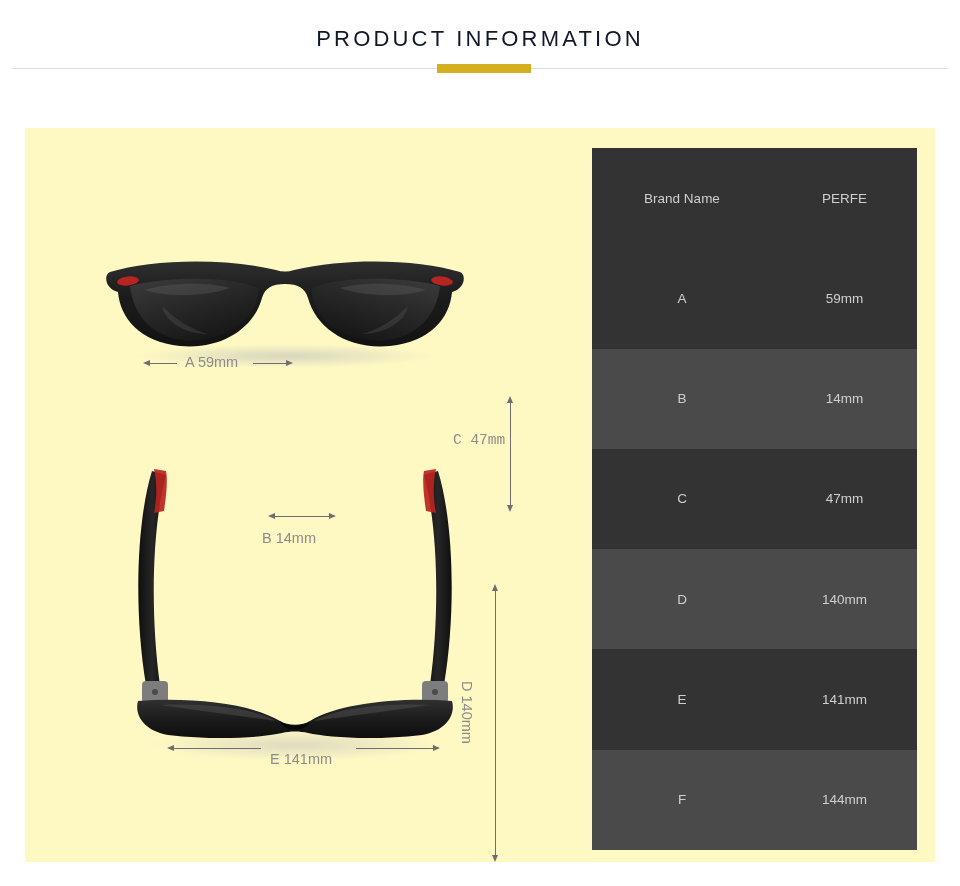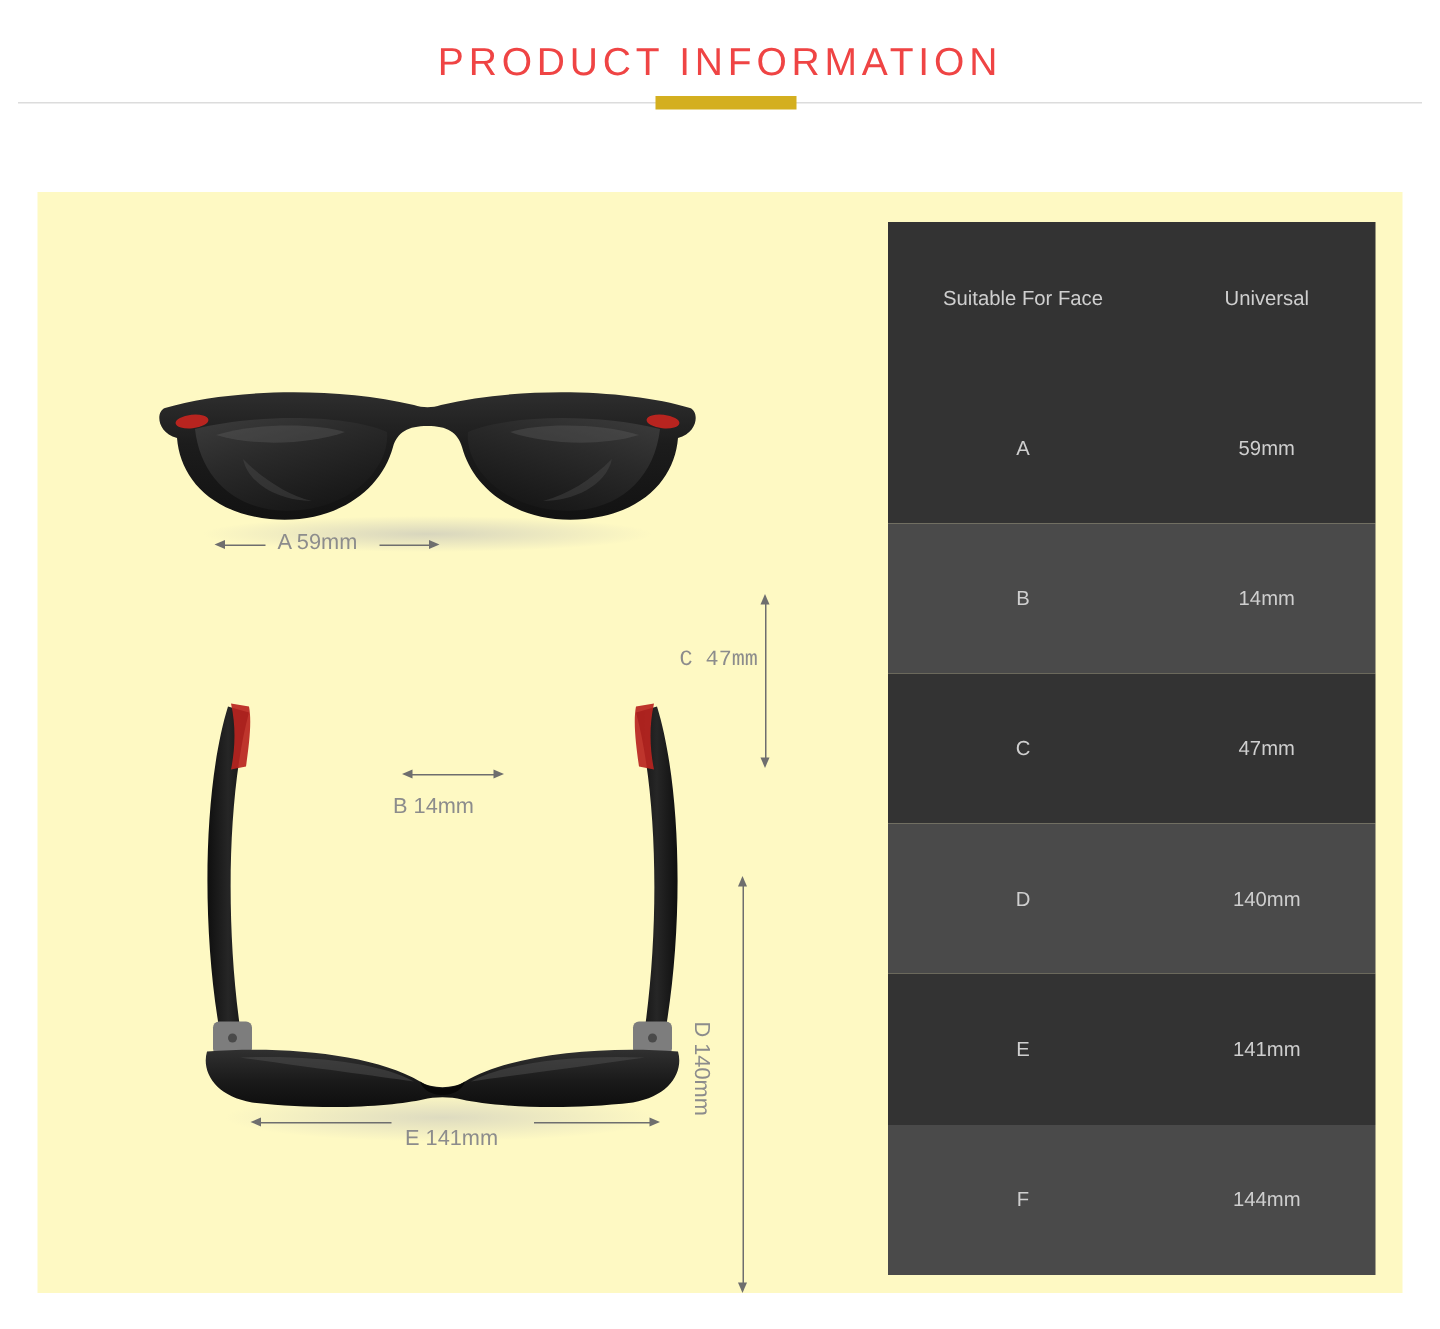--- a/index.html
+++ b/index.html
@@ -7,22 +7,22 @@
     width:960px;height:886px;position:relative;overflow:hidden;
     background:#ffffff;
     font-family:"Liberation Sans","DejaVu Sans",sans-serif;
     -webkit-font-smoothing:antialiased;
   }
 
   
   .page-title{
     position:absolute;left:0;top:26px;width:960px;
     text-align:center;
-    font-size:26px;font-weight:300;letter-spacing:3.2px;
-    color:#ef4444;white-space:nowrap;
+    font-size:22px;font-weight:300;letter-spacing:3.2px;
+    color:#0f172a;white-space:nowrap;
   }
   .title-rule{
     position:absolute;left:12px;top:68px;width:936px;height:1px;
     background:#dcdcdc;
   }
   .title-accent{
     position:absolute;left:437px;top:64px;width:94px;height:9px;
     background:#d4af1f;
   }
 
@@ -221,22 +221,22 @@
     <div class="head head-l" style="left:142px;top:617px;"></div>
     <div class="arrowline ah" style="left:331px;top:620px;width:78px;"></div>
     <div class="head head-r" style="left:408px;top:617px;"></div>
     <div class="dim dim-e">E 141mm</div>
 
   </div>
 </div>
 
 <div class="spec-table">
   <div class="spec-row odd">
-    <span class="spec-label">Suitable For Face</span>
-    <span class="spec-value">Universal</span>
+    <span class="spec-label">Brand Name</span>
+    <span class="spec-value">PERFE</span>
   </div>
   <div class="spec-row odd">
     <span class="spec-label">A</span>
     <span class="spec-value">59mm</span>
   </div>
   <div class="spec-row even">
     <span class="spec-label">B</span>
     <span class="spec-value">14mm</span>
   </div>
   <div class="spec-row odd">

